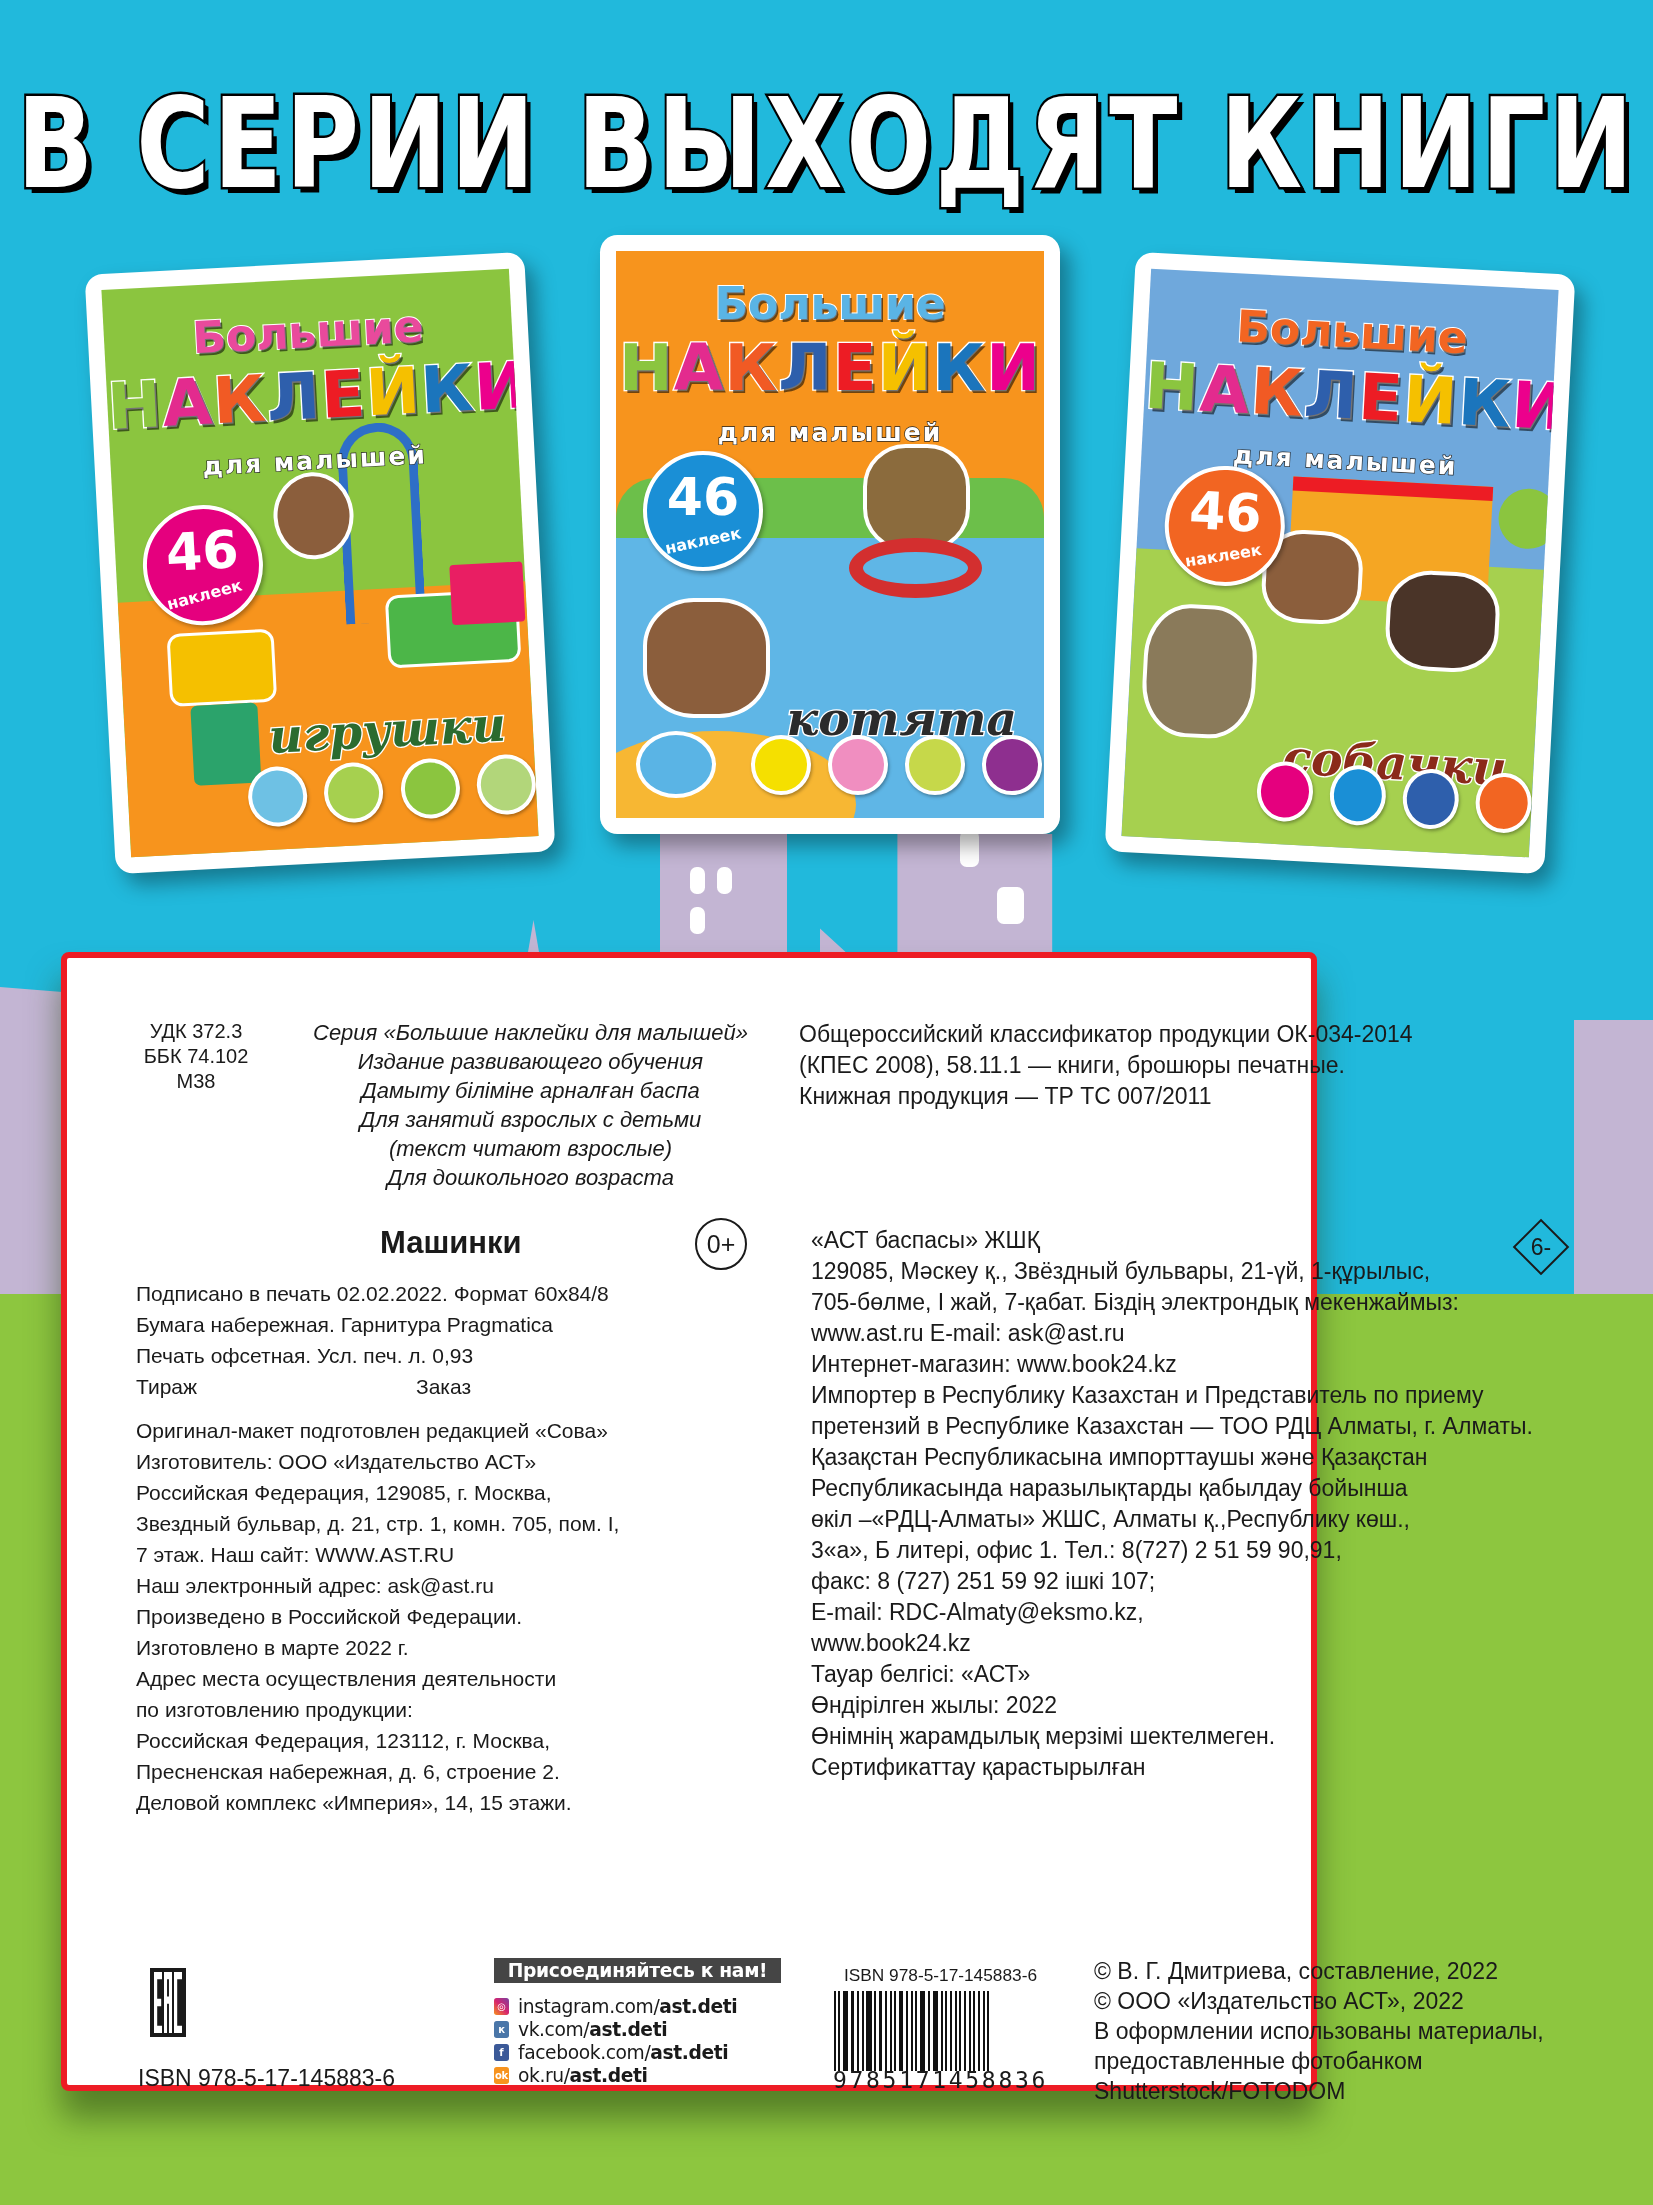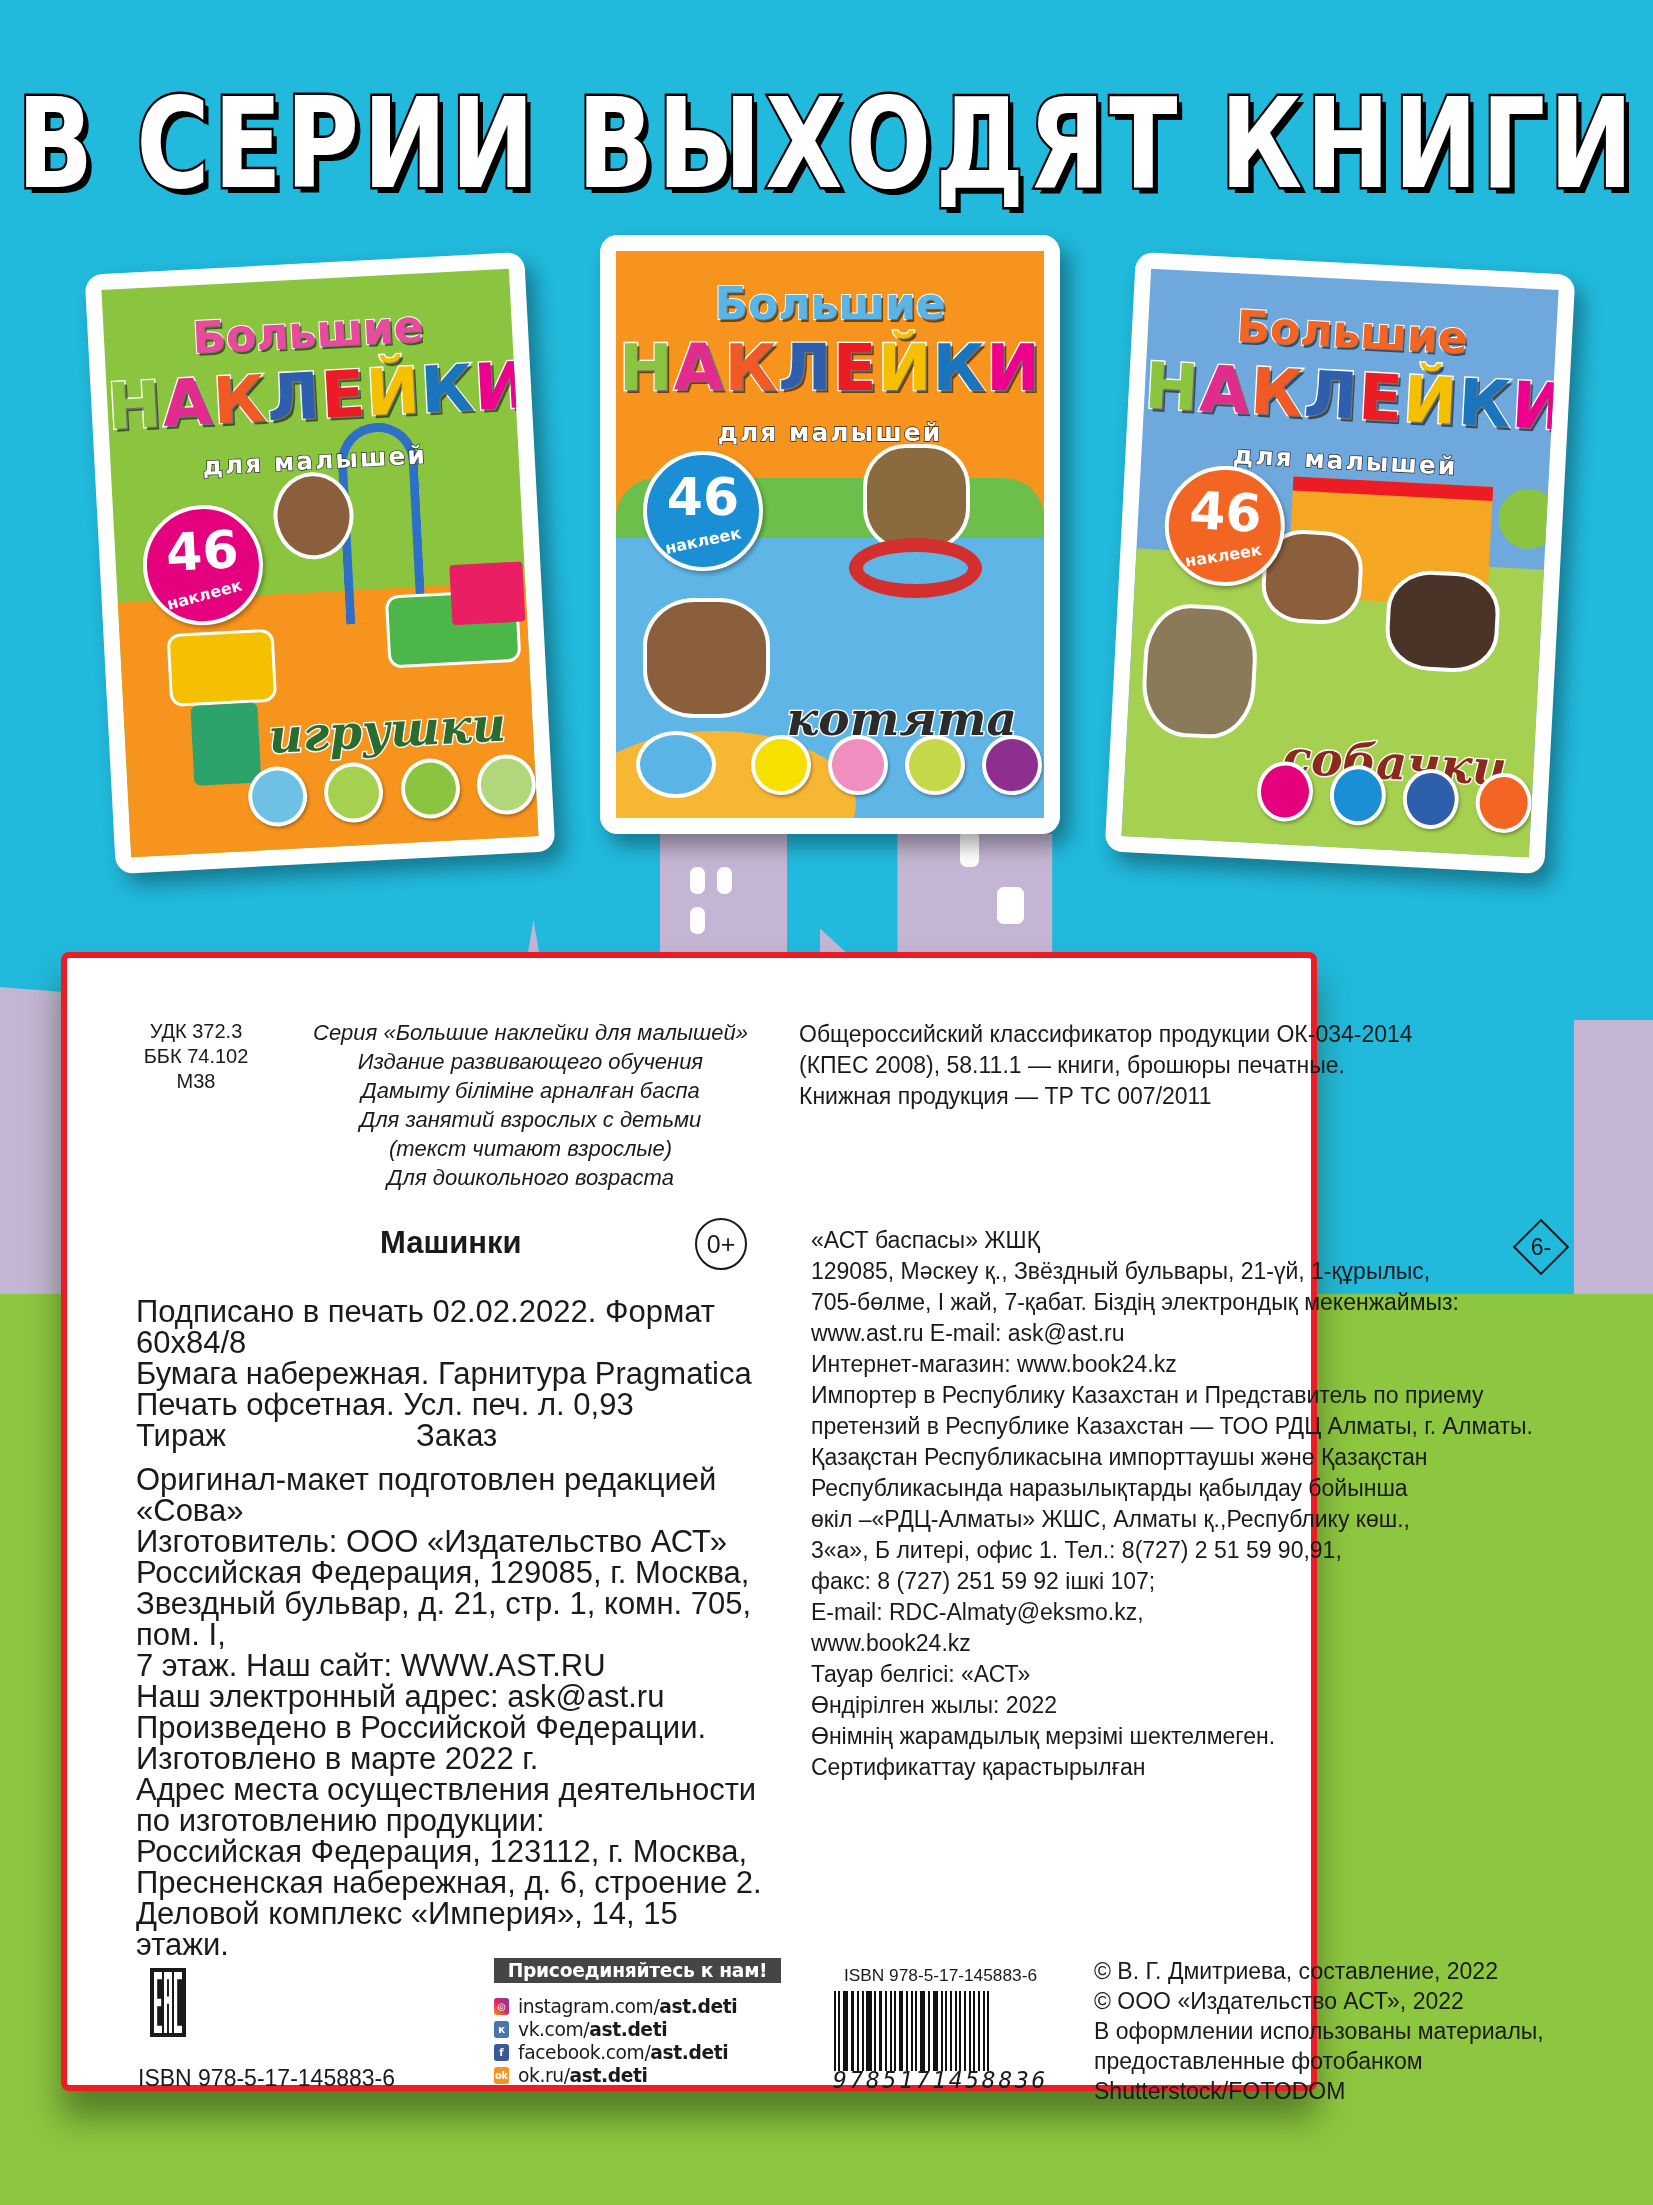--- a/index.html
+++ b/index.html
@@ -82,42 +82,42 @@
   }
   .abs { position: absolute; }
   .codes { left: 69px; top: 61px; font-size: 20px; line-height: 25px; text-align: center; width: 120px; }
   .series { left: 187px; top: 60px; width: 553px; font-size: 22px; line-height: 29px; font-style: italic; text-align: center; }
   .okp { left: 732px; top: 61px; width: 734px; font-size: 23px; line-height: 31px; }
   .book-title { left: 313px; top: 267px; font-size: 31px; font-weight: 700; }
   .age0 { left: 628px; top: 260px; width: 52px; height: 52px; border: 2px solid #1a1a1a; border-radius: 50%; font-size: 25px; line-height: 48px; text-align: center; }
   .age6 { left: 1446px; top: 261px; width: 56px; height: 56px; }
   .age6 .dia { position:absolute; left:8px; top:8px; width:40px; height:40px; border:2px solid #1a1a1a; transform: rotate(45deg); }
   .age6 .txt { position:absolute; left:0; top:0; width:56px; line-height:56px; text-align:center; font-size:23px; }
-  .left-col { left: 69px; top: 338px; width: 640px; font-size: 31px; line-height: 31px; }
+  .left-col { left: 69px; top: 320px; width: 640px; font-size: 21px; line-height: 31px; }
   .tiraz-row { display:flex; }
   .tiraz-row span:first-child { width: 280px; display:inline-block; }
   .gap { height: 13.3px; }
   .right-col { left: 744px; top: 267px; width: 734px; font-size: 23px; line-height: 31px; }
   .eac { left: 83px; top: 1010px; width: 36px; height: 69px; background: #1a1a1a; padding: 4px; display:flex; gap:2px; }
   .eac i { flex:1; background:#fff; display:block; }
   .eac i:nth-child(1){ clip-path: polygon(0 0,100% 0,100% 12%,40% 12%,40% 44%,90% 44%,90% 56%,40% 56%,40% 88%,100% 88%,100% 100%,0 100%); }
   .eac i:nth-child(2){ clip-path: polygon(0 0,100% 0,100% 100%,62% 100%,62% 52%,38% 52%,38% 100%,0 100%,0 0,38% 12%,38% 40%,62% 40%,62% 12%,38% 12%,0 0); }
   .eac i:nth-child(3){ clip-path: polygon(0 0,100% 0,100% 12%,40% 12%,40% 88%,100% 88%,100% 100%,0 100%); }
   .isbn-left { left: 71px; top: 1107px; font-size: 23px; }
   .join { left: 427px; top: 1000px; width: 287px; }
   .join-head { background: #454545; color: #fff; font-weight: 700; font-size: 18.7px; text-align: center; height: 25px; line-height: 25px; font-family: "DejaVu Sans", sans-serif; letter-spacing: -0.3px; }
   .social { margin-top: 12px; }
   .social-row { display:flex; align-items:center; height: 23px; font-size: 18.7px; font-family: "DejaVu Sans", sans-serif; letter-spacing: -0.4px; }
   .social-row .ic { width: 14.7px; height: 17.3px; border-radius: 2.7px; margin-right: 9.3px; color:#fff; font-size: 10px; line-height: 17.3px; text-align:center; font-weight:700; }
   .social-row b { font-weight: 700; }
   .barcode { left: 760px; top: 1007px; width: 227px; }
   .bc-isbn { font-size: 17.3px; text-align: center; margin-bottom: 5.3px; }
   .bc-bars { height: 80px; display:flex; align-items:stretch; gap: 2.7px; padding: 0 6.7px; }
   .bc-bars i { display:block; background:#111; }
-  .bc-digits { font-family: "DejaVu Sans Mono", monospace; font-size: 23px; letter-spacing: 2.7px; text-align:center; margin-top:-4px;font-style:italic; }
+  .bc-digits { font-family: "DejaVu Sans Mono", monospace; font-size: 23px; letter-spacing: 2.7px; text-align:center; margin-top:-4px; }
   .copyright { left: 1027px; top: 998px; width: 480px; font-size: 23px; line-height: 30px; }
 </style>
 </head>
 <body>
 
 <div class="sky"></div>
 <div class="building" style="left:0; top:987px; width:200px; height:320px; clip-path:polygon(0 0,100% 5%,100% 100%,0 100%);"></div>
 <div class="building" style="left:467px; top:920px; width:133px; height:387px; clip-path:polygon(50% 0,100% 100%,0 100%);"></div>
 <div class="building" style="left:660px; top:834px; width:127px; height:473px;"></div>
 <div class="building" style="left:820px; top:834px; width:387px; height:473px; clip-path:polygon(0 20%,20% 35%,20% 0,60% 0,60% 100%,0 100%);"></div>

